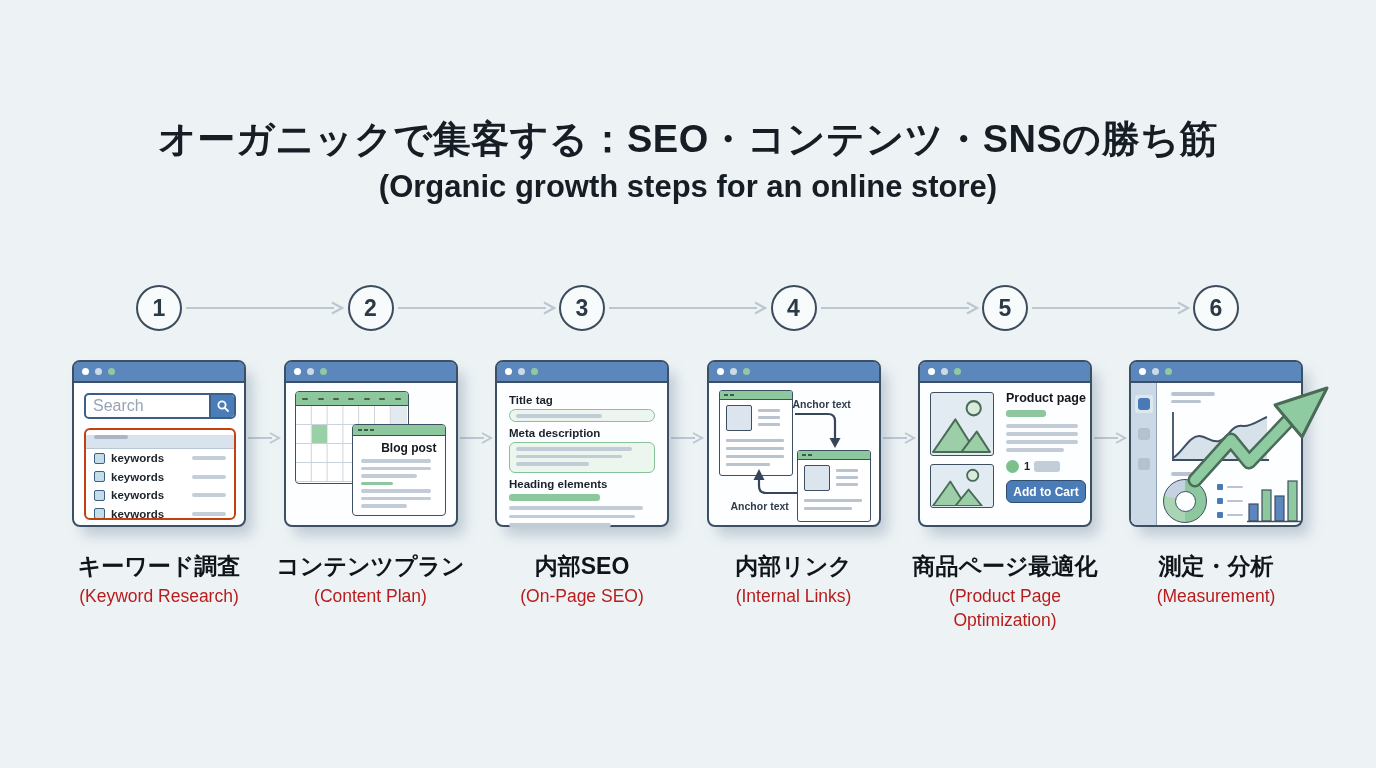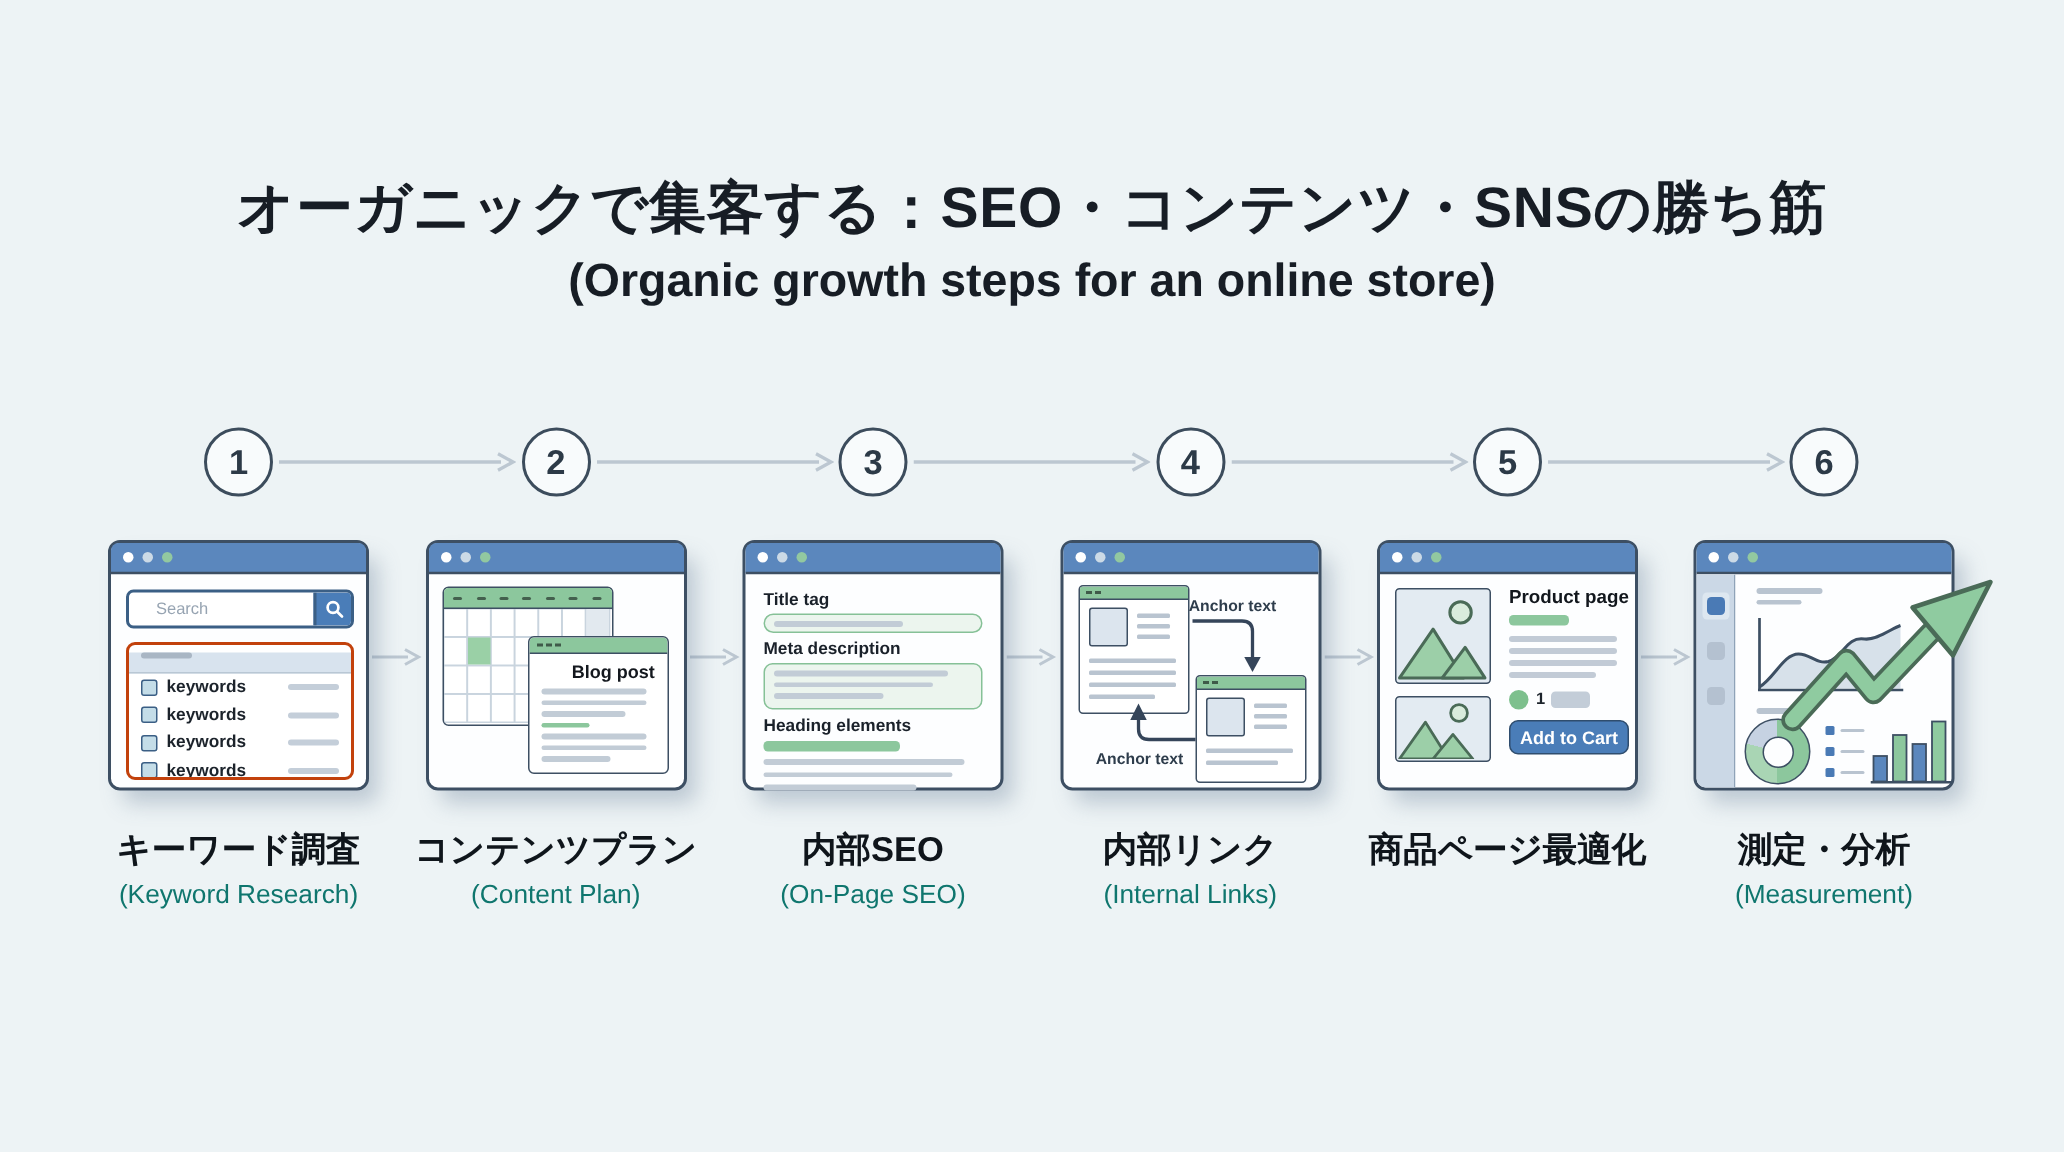--- a/index.html
+++ b/index.html
@@ -35,21 +35,21 @@
     display:flex; align-items:center; padding-left:8px; gap:6px;
   }
   .dot { width:7px; height:7px; border-radius:50%; }
   .dot1 { background:#ffffff; } .dot2 { background:#ccdae6; } .dot3 { background:#92c8a0; }
 
   .tline { background:#c2ccd6; border-radius:2px; height:4px; }
 
   
   .search-row { position:absolute; left:10px; top:31px; width:152px; height:26px;
     border:2px solid #3b5f85; border-radius:5px; background:#fff; display:flex; overflow:hidden; }
-  .search-text { flex:1; font-size:11px; color:#97a4b2; line-height:22px; padding-left:18px; }
+  .search-text { flex:1; font-size:16px; color:#97a4b2; line-height:22px; padding-left:7px; }
   .search-btn { width:25px; background:#4a7db8; border-left:2px solid #3b5f85; display:flex; align-items:center; justify-content:center; }
   .kw-panel { position:absolute; left:10px; top:66px; width:152px; height:92px;
     border:2px solid #c2410c; border-radius:6px; background:#fff; overflow:hidden; }
   .kw-head { height:14px; background:#d8e3ee; border-bottom:1px solid #b9c7d4; }
   .kw-pill { width:34px; height:4px; background:#a9b6c4; border-radius:2px; margin:5px 0 0 8px; }
   .kw-row { display:flex; align-items:center; height:18.5px; padding:0 8px; gap:6px; }
   .kw-check { width:11px; height:11px; border:1.8px solid #3b5f85; border-radius:2px; background:#c4dde8; flex:none; }
   .kw-label { font-size:11.5px; font-weight:600; color:#1c232b; }
   .kw-line { margin-left:auto; width:34px; height:4px; background:#c4ced9; border-radius:2px; }
 
@@ -117,21 +117,21 @@
   .donut::after { content:""; position:absolute; left:11px; top:11px; width:19px; height:19px;
     border-radius:50%; background:#fdfeff; border:1.6px solid #3d4f63; }
   .legend-row { position:absolute; display:flex; align-items:center; gap:4px; }
   .legend-sq { width:6px; height:6px; background:#4a7ab5; border-radius:1px; }
   .legend-ln { width:16px; height:2.5px; background:#b9c4d0; border-radius:1px; }
   .growth-arrow { position:absolute; left:50px; top:18px; z-index:5; overflow:visible; }
 
   
   .step-label { position:absolute; top:551px; width:210px; text-align:center; }
   .lbl-jp { font-size:23px; line-height:30px; font-weight:700; color:#0f151b; }
-  .lbl-en { font-size:17.5px; line-height:24px; font-weight:500; color:#0f766e; margin-top:3px; }
+  .lbl-en { font-size:17.5px; line-height:24px; font-weight:500; color:#b91c1c; margin-top:3px; }
 </style>
 </head>
 <body>
 
 <div class="stage">
 
   <div class="title-wrap">
     <div class="title-main">オーガニックで集客する：SEO・コンテンツ・SNSの勝ち筋</div>
     <div class="title-sub">(Organic growth steps for an online store)</div>
   </div>
@@ -435,19 +435,20 @@
   <div class="step-label" style="left:688.5px">
     <div class="lbl-jp">内部リンク</div>
     <div class="lbl-en">(Internal Links)</div>
   </div>
   <div class="step-label" style="left:477px">
     <div class="lbl-jp">内部SEO</div>
     <div class="lbl-en">(On-Page SEO)</div>
   </div>
   <div class="step-label" style="left:900px">
     <div class="lbl-jp">商品ページ最適化</div>
+    <div class="lbl-en">(Product Page Optimization)</div>
   </div>
   <div class="step-label" style="left:1111px">
     <div class="lbl-jp">測定・分析</div>
     <div class="lbl-en">(Measurement)</div>
   </div>
 
 </div>
 
 </body></html>

